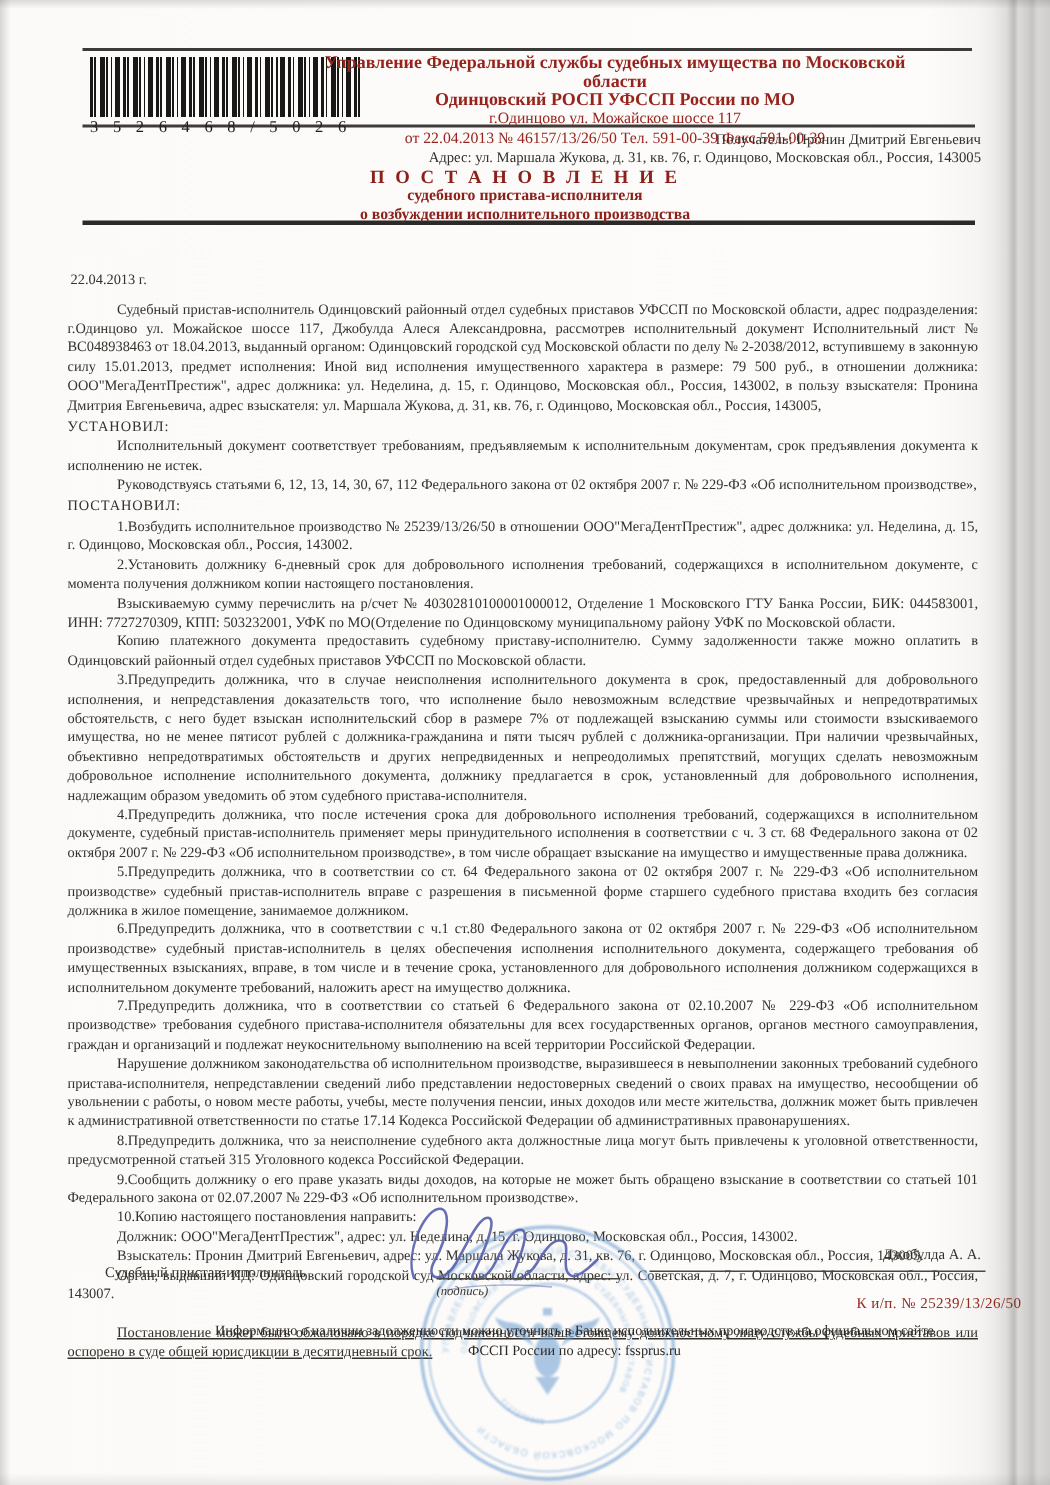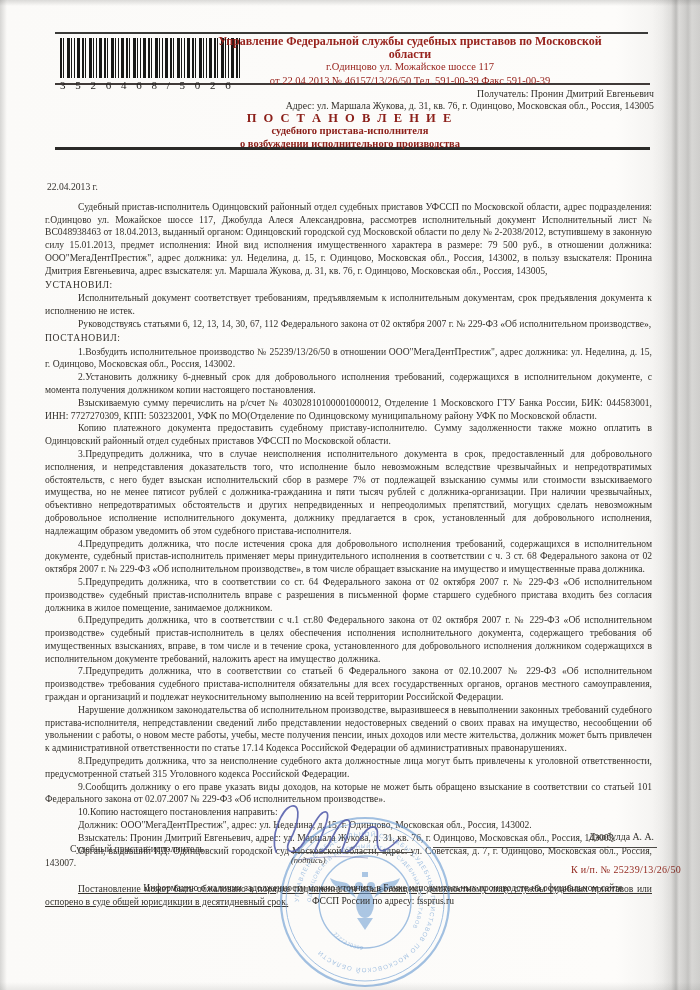--- a/index.html
+++ b/index.html
@@ -91,22 +91,23 @@
   <div class="rule rule-top"></div>
   <div class="rule rule-mid"></div>
   <div class="rule rule-title"></div>
 
   <div class="barcode-wrap">
     <div class="barcode-bars"></div>
     <div class="barcode-digits">3 5 2 6 4 6 8 / 5 0 2 6</div>
   </div>
 
   <div class="letterhead">
-    <div class="lh-bold">Управление Федеральной службы судебных приставов по Московской</div>
+    <div class="lh-bold">Управление Федеральной службы судебных имущества по Московской</div>
     <div class="lh-bold">области</div>
+    <div class="lh-bold">Одинцовский РОСП УФССП России по МО</div>
     <div class="lh-plain">г.Одинцово ул. Можайское шоссе 117</div>
     <div class="lh-plain">от 22.04.2013 № 46157/13/26/50 Тел. 591-00-39 Факс 591-00-39</div>
   </div>
 
   <div class="recipient">
     <div>Получатель: Пронин Дмитрий Евгеньевич</div>
     <div>Адрес: ул. Маршала Жукова, д. 31, кв. 76, г. Одинцово, Московская обл., Россия, 143005</div>
   </div>
 
   <div class="title-block">

